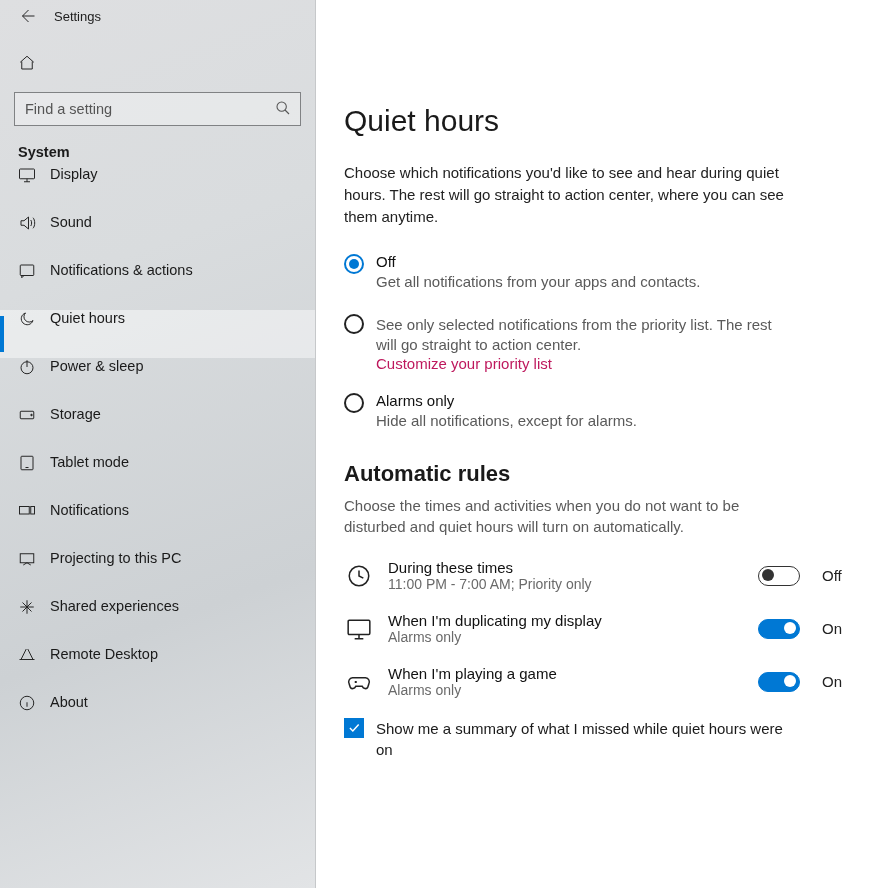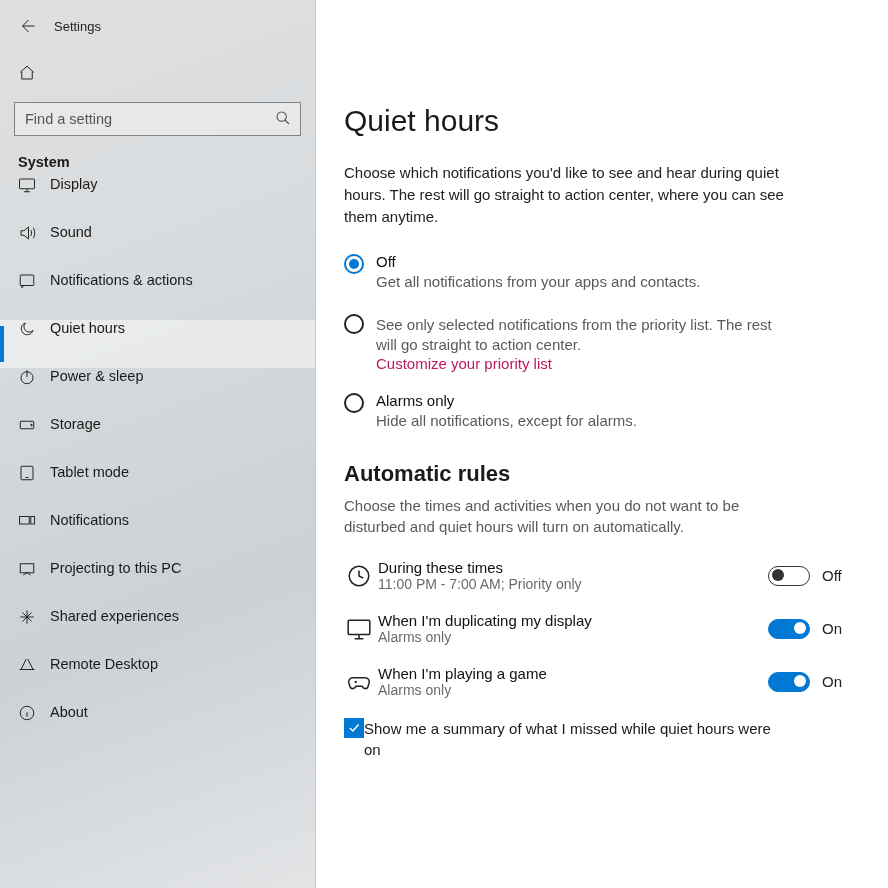--- a/index.html
+++ b/index.html
@@ -1,18 +1,18 @@
 <!DOCTYPE html>
 <html><head>
 <meta charset="utf-8">
 <style>
   html,body{margin:0;padding:0;width:888px;height:888px;font-family:"Segoe UI",Arial,sans-serif;background:#fff;color:#1a1a1a;overflow:hidden}
   .app{display:flex;height:100%}
   
-  .sidebar{width:316px;background:linear-gradient(160deg,#dedfe1 0%,#d9dcde 30%,#cdd1d4 68%,#e2e4e6 100%);position:relative;box-sizing:border-box;padding-top:10px;border-right:1px solid #c6c8ca}
+  .sidebar{width:316px;background:linear-gradient(160deg,#dedfe1 0%,#d9dcde 30%,#cdd1d4 68%,#e2e4e6 100%);position:relative;box-sizing:border-box;padding-top:0;border-right:1px solid #c6c8ca}
   .topbar{display:flex;align-items:center;height:32px;padding-left:18px}
   .topbar .title{font-size:13px;margin-left:18px;color:#202020}
   .home-row{padding:22px 0 8px 18px}
   .search-wrap{margin:8px 14px 16px 14px;position:relative}
   .search{width:100%;box-sizing:border-box;height:34px;border:1px solid #808284;background:rgba(255,255,255,0.32);padding:0 34px 0 10px;font-size:14.5px;color:#444;outline:none}
   .search::placeholder{color:#555}
   .search-icon{position:absolute;right:10px;top:8px;color:#555}
   .cat{font-weight:600;font-size:14.5px;padding:2px 0 6px 18px}
   .nav{list-style:none;margin:0;padding:0}
   .nav li{display:flex;height:48px;padding-left:18px;font-size:14.5px;color:#1a1a1a;cursor:default;position:relative}
@@ -29,32 +29,32 @@
   .radio-group{display:flex;flex-direction:column;gap:20px;margin-bottom:10px}
   .radio-item{display:flex;gap:12px;align-items:flex-start}
   .radio-circle{width:20px;height:20px;border-radius:50%;border:2px solid #222;box-sizing:border-box;display:flex;align-items:center;justify-content:center;flex-shrink:0;margin-top:1px}
   .radio-circle.checked{border-color:#0078d4}
   .radio-circle.checked::after{content:"";width:10px;height:10px;background:#0078d4;border-radius:50%}
   .radio-body{font-size:15px;max-width:410px}
   .radio-body .r-label{color:#111}
   .radio-body .r-desc{color:#5a5a5a;margin-top:2px;line-height:1.35}
   .link{color:#be185d;cursor:pointer;display:inline-block;}
   .intro2{font-size:15px;color:#5a5a5a;line-height:1.4;max-width:420px;margin:8px 0 22px 0}
-  .rule{display:flex;align-items:center;gap:4px;margin-bottom:20px}
+  .rule{display:flex;align-items:center;gap:14px;margin-bottom:20px}
   .rule .ricon{width:30px;height:30px;flex-shrink:0;display:flex;align-items:center;justify-content:center}
   .rule .ricon svg{width:26px;height:26px;stroke:#222;stroke-width:1.4;fill:none}
   .rule .rbody{flex:1}
   .rule .r-title{font-size:15px;color:#111}
   .rule .r-sub{font-size:14px;color:#6a6a6a}
   .toggle{width:42px;height:20px;border-radius:10px;position:relative;border:1.5px solid #333;box-sizing:border-box;background:#fff;flex-shrink:0}
   .toggle .knob{position:absolute;width:12px;height:12px;border-radius:50%;background:#333;top:2.5px;left:3px}
   .toggle.on{background:#0078d4;border-color:#0078d4}
   .toggle.on .knob{background:#fff;left:auto;right:3px}
   .toggle-label{width:32px;font-size:15px;margin-left:8px;color:#222}
-  .check-row{display:flex;align-items:flex-start;margin-top:20px;max-width:440px}
+  .check-row{display:flex;gap:12px;align-items:flex-start;margin-top:20px;max-width:440px}
   .checkbox{width:20px;height:20px;background:#0078d4;display:flex;align-items:center;justify-content:center;flex-shrink:0}
   .checkbox svg{stroke:#fff;stroke-width:2.5;fill:none}
   .check-row .ct{font-size:15px;line-height:1.4}
 </style>
 </head>
 <body>
 
 <div class="app">
 
   <div class="sidebar">

